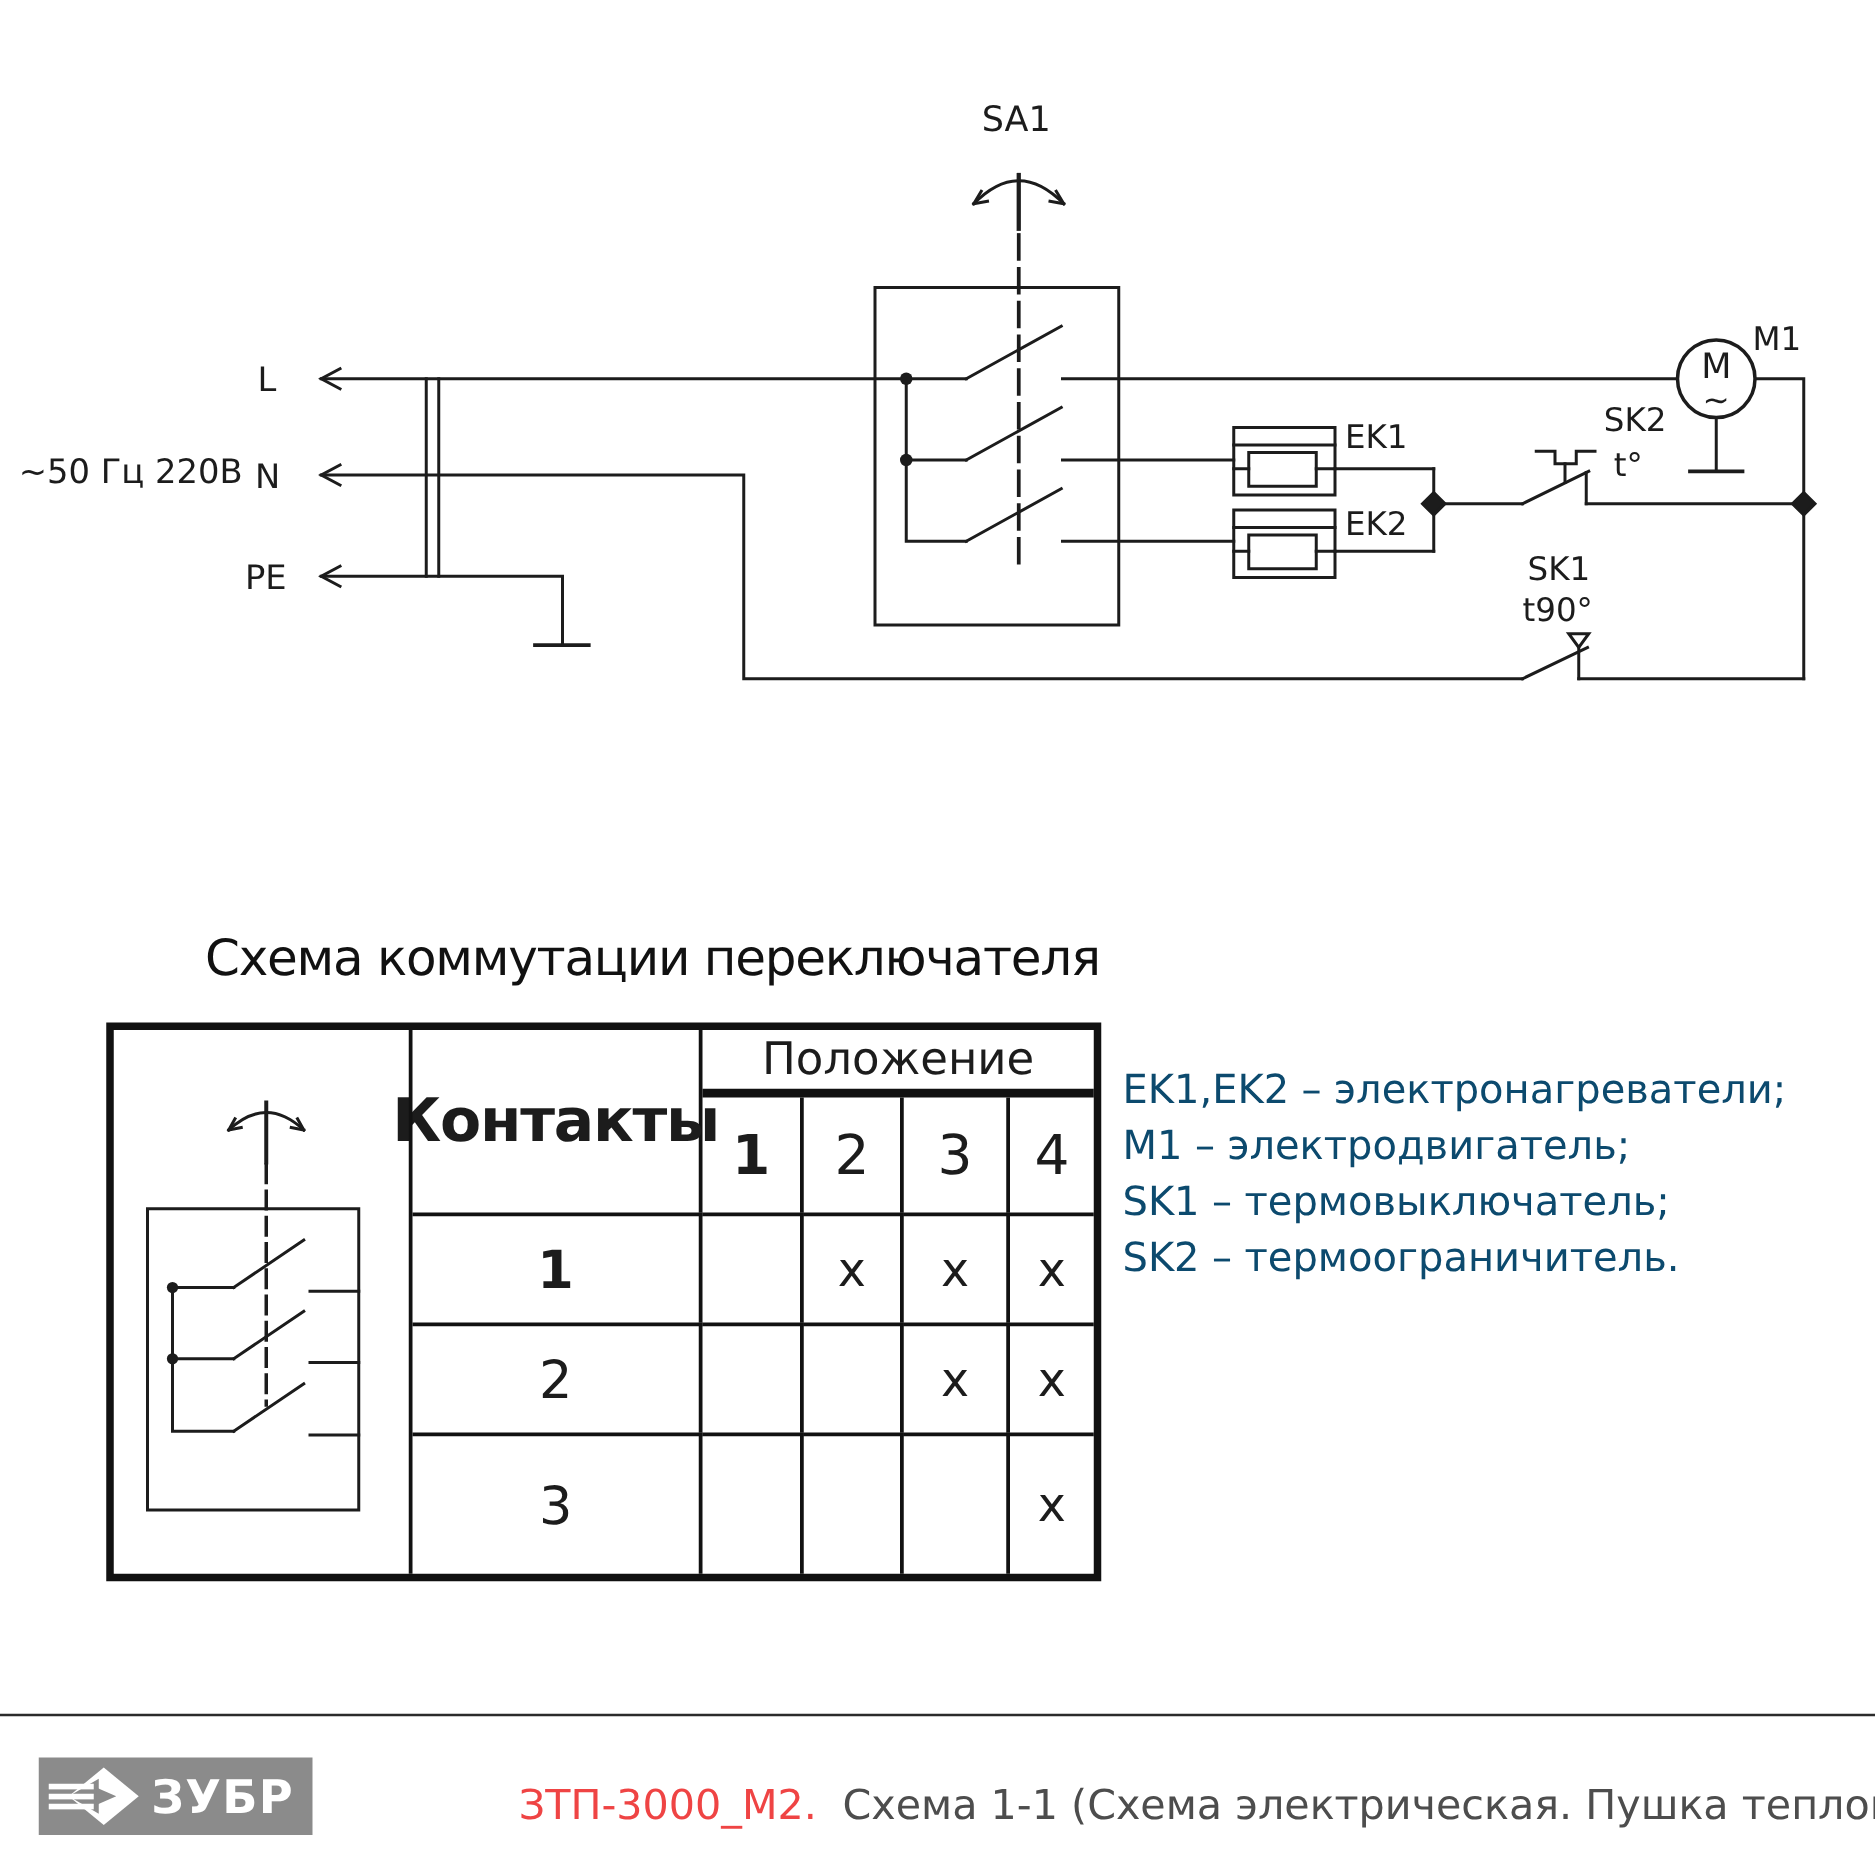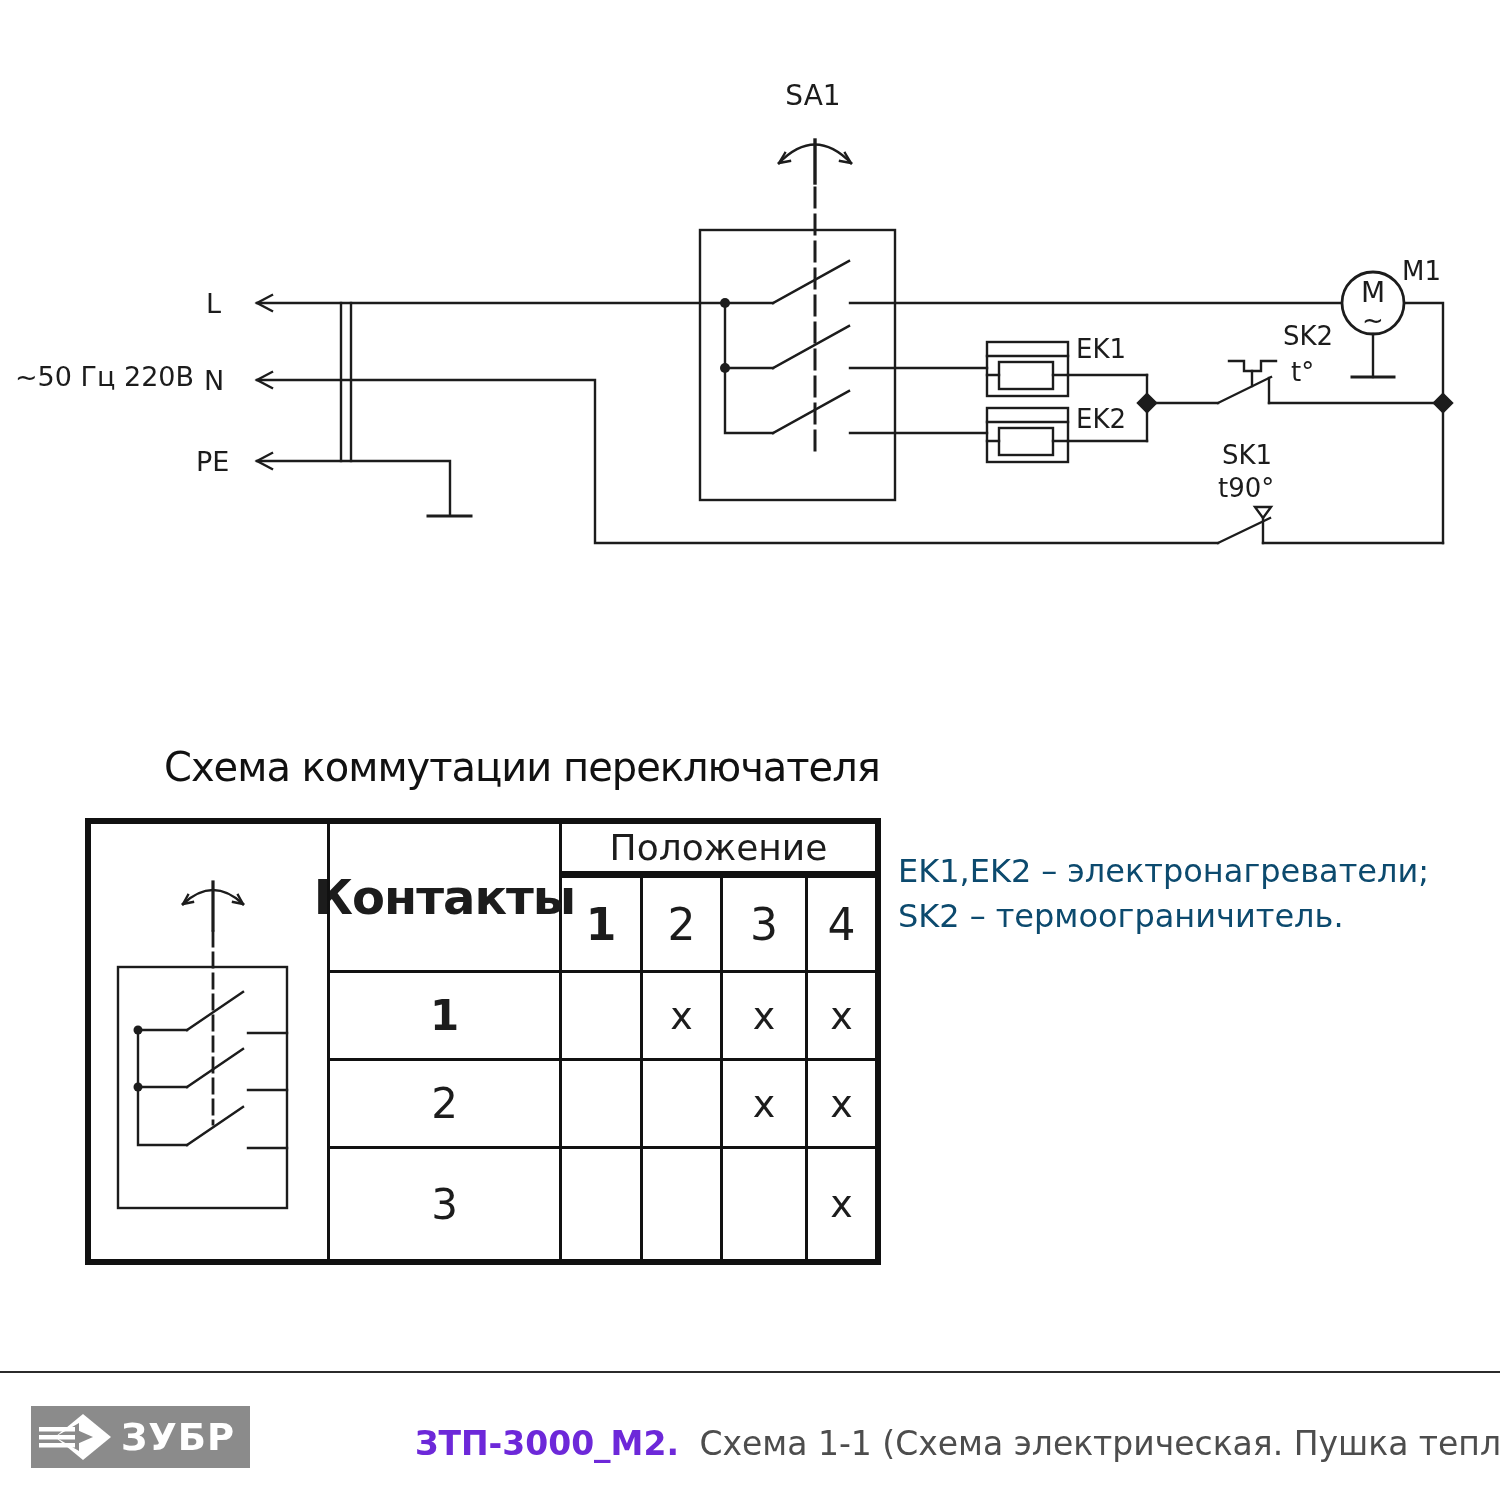--- a/index.html
+++ b/index.html
@@ -45,21 +45,21 @@
   .legend{position:absolute;left:898px;top:849px;font-size:32px;line-height:45px;color:#0c4a6e;white-space:nowrap;}
   .legend .dash{margin:0 10px;}
   
   .footer-divider{position:absolute;left:0;top:1371px;width:1500px;height:2px;background:#2b2b2b;}
   .logo{
     position:absolute;left:31px;top:1406px;width:219px;height:62px;background:#8b8b8b;
     display:flex;align-items:center;justify-content:flex-start;padding-left:0;box-sizing:border-box;
   }
   .logo-text{color:#ffffff;font-weight:bold;font-size:37px;letter-spacing:1px;line-height:1;}
   .footer-text{position:absolute;left:415px;top:1424px;font-size:33px;white-space:nowrap;}
-  .footer-text .model{font-weight:bold;color:#6d28d9;}
+  .footer-text .model{font-weight:normal;color:#ef4444;}
   .footer-text .desc{color:#4d4d4d;margin-left:10px;}
 </style>
 </head>
 <body>
 
 <svg id="circuit" width="1500" height="1500" viewBox="0 0 1500 1500">
   <g stroke="#1c1c1c" stroke-width="2.4" fill="none" stroke-linecap="square">
 
     <g>
       <path d="M257,303 H773"></path>
@@ -208,20 +208,22 @@
 
   <div class="cell rlabel rl3">3</div>
   <div class="cell mark mbr m31"></div>
   <div class="cell mark mbr m32"></div>
   <div class="cell mark mbr m33"></div>
   <div class="cell mark m34">x</div>
 </div>
 
 <div class="legend">
   <div><span>EK1,EK2</span><span class="dash">–</span><span>электронагреватели;</span></div>
+  <div><span>M1</span><span class="dash">–</span><span>электродвигатель;</span></div>
+  <div><span>SK1</span><span class="dash">–</span><span>термовыключатель;</span></div>
   <div><span>SK2</span><span class="dash">–</span><span>термоограничитель.</span></div>
 </div>
 
 <div class="footer-divider"></div>
 <div class="logo">
   <svg width="90" height="62" viewBox="0 0 90 62">
     <polygon points="52,8 80,31 52,54 24,31" fill="#ffffff"></polygon>
     <polygon points="24,31 48,17 48,45" fill="#8b8b8b"></polygon>
     <rect x="8" y="21" width="36" height="4.5" fill="#ffffff"></rect>
     <rect x="8" y="29" width="36" height="4.5" fill="#ffffff"></rect>

